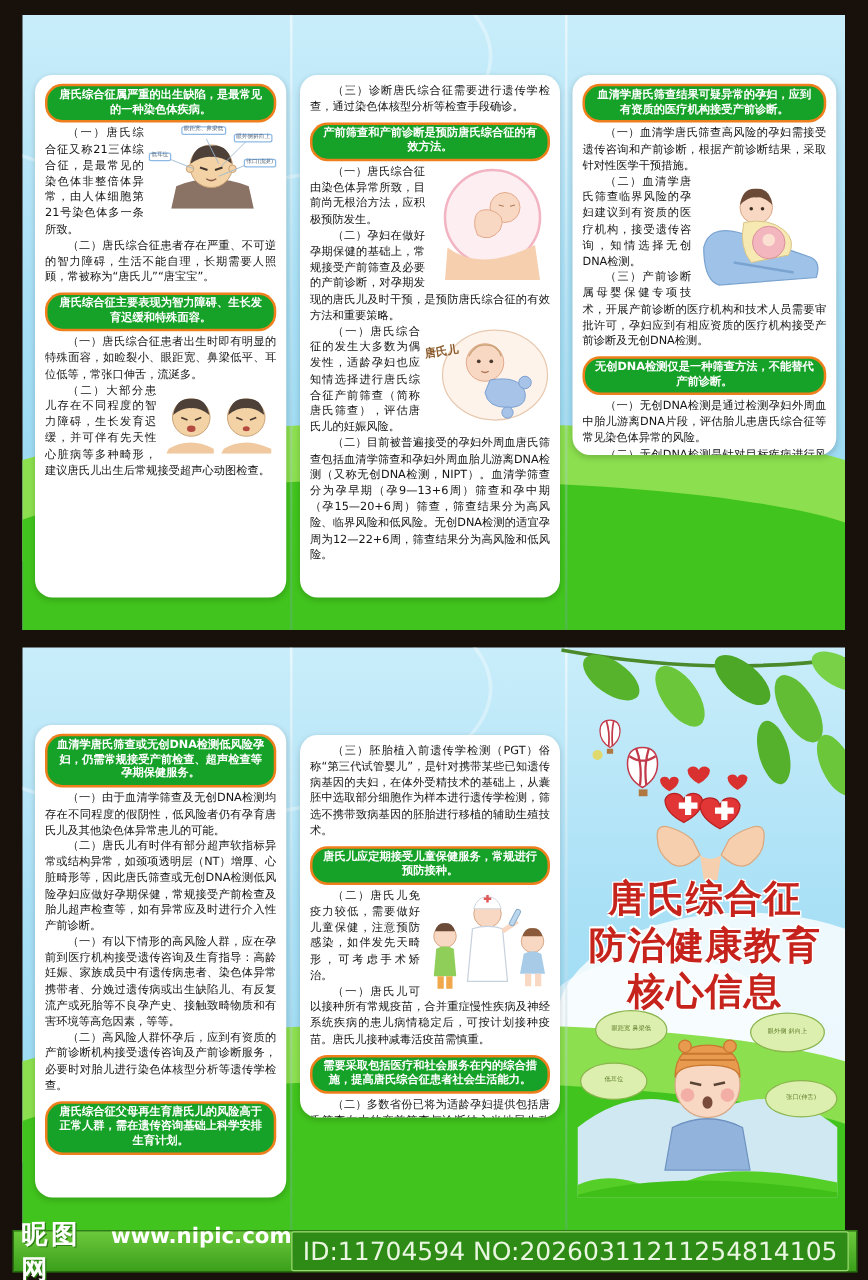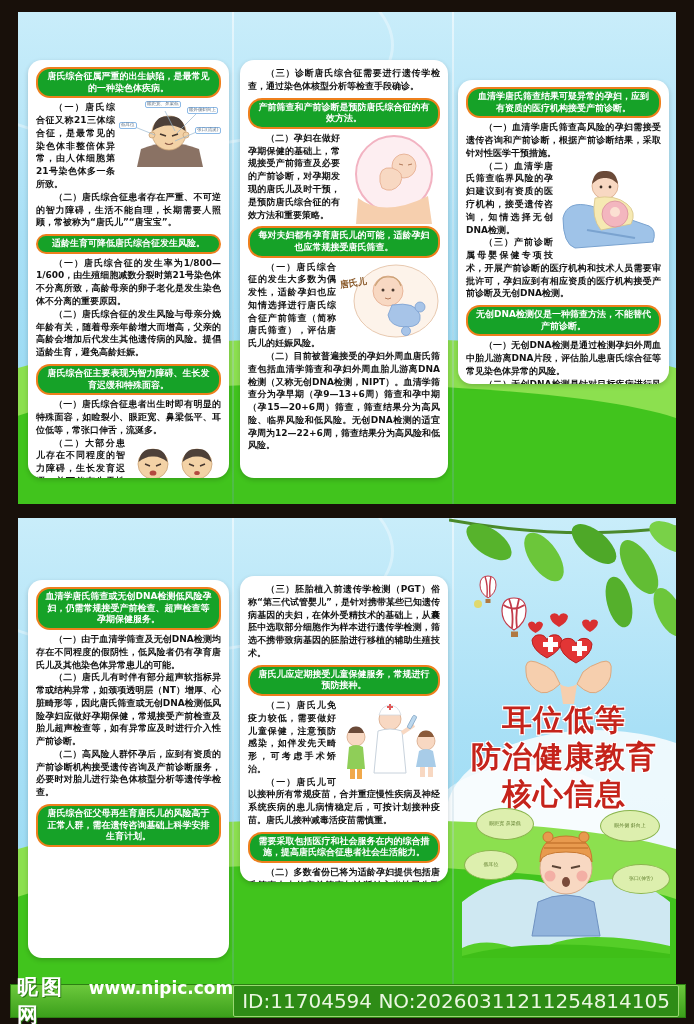--- a/index.html
+++ b/index.html
@@ -8,21 +8,21 @@
   #sheet-top{top:12px;height:492px;}
   #sheet-bottom{top:518px;height:467px;}
   .sky-streak{position:absolute;border:3px solid rgba(255,255,255,.35);border-radius:50%;width:460px;height:200px;top:-70px;left:-90px;pointer-events:none;}
   .grass-light{position:absolute;left:-40px;right:-40px;bottom:55px;height:110px;background:#8ce04f;border-radius:50% 50% 0 0/60px;}
   .grass-main{position:absolute;left:-30px;right:-30px;bottom:-30px;height:150px;background:#41c41d;border-radius:45% 55% 0 0/55px;}
   .fold{position:absolute;top:0;bottom:0;width:2px;background:linear-gradient(180deg,rgba(255,255,255,.55),rgba(110,160,185,.25));}
   .panel{position:absolute;background:#fff;border-radius:14px;box-shadow:0 2px 5px rgba(0,0,0,.18);padding:7px 8px;box-sizing:border-box;overflow:hidden;}
   .sec-header{margin:5px 0 3px;background:#ee7f1c;border-radius:14px;padding:2px;}
   .section:first-child .sec-header{margin-top:0;}
   .sec-header-inner{background:#16a228;border-radius:12px;color:#fff;font-weight:bold;font-size:9px;line-height:1.3;text-align:center;padding:2px 7px;}
-  .para{margin:0;font-size:9px;line-height:1.42;color:#141414;font-weight:700;text-align:justify;text-indent:2em;}
+  .para{margin:0;font-size:9px;line-height:1.42;color:#141414;font-weight:400;text-align:justify;text-indent:2em;}
   .ill-r{float:right;margin:0 0 2px 4px;position:relative;}
   .callout{position:absolute;background:#fff;border:1px solid #8cb9e6;border-radius:2px;font-size:4.5px;line-height:1.1;color:#5a6b7d;padding:0 1px;white-space:nowrap;}
   .hand-label{position:absolute;font-size:9px;color:#8a5a2a;font-weight:bold;transform:rotate(-8deg);line-height:1.05;}
   
   .cover-title{position:absolute;left:436px;top:183px;width:220px;text-align:center;color:#c5231b;font-weight:bold;font-size:30px;line-height:37px;letter-spacing:1px;text-shadow:1px 1px 0 #fff,-1px -1px 0 #fff,1px -1px 0 #fff,-1px 1px 0 #fff;}
   .bubble{position:absolute;background:#ddefae;border:1.5px solid #8ab54e;border-radius:50%;font-size:5px;color:#5d7c2b;display:flex;align-items:center;justify-content:center;text-align:center;line-height:1.1;padding:2px;}
   .cloud{position:absolute;background:rgba(255,255,255,.8);border-radius:50%;}
   
   #wm-bar{position:absolute;left:10px;right:8px;top:984px;height:34px;background:linear-gradient(180deg,#6cc93c,#3b9f1b);border:1px solid #2c7f12;display:flex;align-items:center;justify-content:space-between;padding:0 6px;box-sizing:border-box;}
   #wm-left{display:flex;align-items:baseline;gap:20px;color:#fff;}
@@ -64,29 +64,20 @@
           <span class="callout" style="left:68px;top:6px;">眼外侧斜向上</span>
           <span class="callout" style="left:0px;top:21px;">低耳位</span>
           <span class="callout" style="left:76px;top:26px;">张口(流涎)</span>
         </div>
         <p class="para">（一）唐氏综合征又称21三体综合征，是最常见的染色体非整倍体异常，由人体细胞第21号染色体多一条所致。</p>
         <p class="para">（二）唐氏综合征患者存在严重、不可逆的智力障碍，生活不能自理，长期需要人照顾，常被称为“唐氏儿”“唐宝宝”。</p>
       </div>
     </div>
     <div class="section">
       <div class="sec-header">
-          <div class="sec-header-inner">适龄生育可降低唐氏综合征发生风险。</div>
-        </div>
-      <div class="sec-body">
-        <p class="para">（一）唐氏综合征的发生率为1/800—1/600，由生殖细胞减数分裂时第21号染色体不分离所致，高龄母亲的卵子老化是发生染色体不分离的重要原因。</p>
-        <p class="para">（二）唐氏综合征的发生风险与母亲分娩年龄有关，随着母亲年龄增大而增高，父亲的高龄会增加后代发生其他遗传病的风险。提倡适龄生育，避免高龄妊娠。</p>
-      </div>
-    </div>
-    <div class="section">
-      <div class="sec-header">
           <div class="sec-header-inner">唐氏综合征主要表现为智力障碍、生长发育迟缓和特殊面容。</div>
         </div>
       <div class="sec-body">
         <p class="para">（一）唐氏综合征患者出生时即有明显的特殊面容，如睑裂小、眼距宽、鼻梁低平、耳位低等，常张口伸舌，流涎多。</p>
         <div class="ill-r" style="width:92px;height:56px;">
           <svg width="92" height="56" viewBox="0 0 92 56">
             <path d="M6 52 Q23 42 42 52 L42 56 L4 56 Z" fill="#f0c9a0"></path>
             <path d="M50 52 Q67 42 88 52 L88 56 L48 56 Z" fill="#f0c9a0"></path>
             <circle cx="24" cy="27" r="15" fill="#f3d2a6" stroke="#caa377" stroke-width="0.8"></circle>
             <path d="M9.5 25 Q12 11 24 12 Q36 11 38.5 25 Q31 19 24 19.5 Q17 19 9.5 25Z" fill="#4d4039"></path>
@@ -112,27 +103,25 @@
       <div class="sec-body">
         <div class="ill-r" style="width:96px;height:92px;">
           <svg width="96" height="92" viewBox="0 0 96 92">
             <circle cx="50" cy="42" r="38" fill="#fdeef1" stroke="#f2b3c2" stroke-width="2"></circle>
             <path d="M14 66 Q40 86 84 64 L88 92 L12 92 Z" fill="#f6cfae"></path>
             <circle cx="60" cy="34" r="12" fill="#f8d8c2" stroke="#e3a98c" stroke-width="0.8"></circle>
             <path d="M36 50 Q34 34 48 36 Q62 40 56 52 Q48 62 38 56 Z" fill="#f8d8c2" stroke="#e3a98c" stroke-width="0.8"></path>
             <path d="M55 32 L59 33 M64 33 L68 32" stroke="#b07858" stroke-width="1"></path>
           </svg>
         </div>
+        <p class="para">（一）唐氏综合征由染色体异常所致，目前尚无根治方法，应积极预防发生。</p>
         <p class="para">（二）孕妇在做好孕期保健的基础上，常规接受产前筛查及必要的产前诊断，对孕期发现的唐氏儿及时干预，是预防唐氏综合征的有效方法和重要策略。</p>
       </div>
     </div>
     <div class="section">
-      <div class="sec-header">
-          <div class="sec-header-inner">每对夫妇都有孕育唐氏儿的可能，适龄孕妇也应常规接受唐氏筛查。</div>
-        </div>
       <div class="sec-body">
         <div class="ill-r" style="width:100px;height:78px;">
           <svg width="100" height="78" viewBox="0 0 100 78">
             <ellipse cx="56" cy="40" rx="42" ry="36" fill="#fdf3ea" stroke="#e8c9b0" stroke-width="1"></ellipse>
             <circle cx="48" cy="30" r="15" fill="#f8d8c2" stroke="#e3a98c" stroke-width="0.8"></circle>
             <path d="M35 25 Q40 15 48 16 Q58 15 61 25" fill="none" stroke="#caa377" stroke-width="1.2"></path>
             <circle cx="43" cy="29" r="1.5" fill="#4a3a30"></circle>
             <circle cx="53" cy="29" r="1.5" fill="#4a3a30"></circle>
             <path d="M45 37 Q48 39 51 37" stroke="#b07858" stroke-width="1" fill="none"></path>
             <path d="M52 44 Q76 40 80 54 Q82 66 66 66 Q50 66 48 54 Z" fill="#a7c4e8" stroke="#7b9fd0" stroke-width="0.8"></path>
@@ -140,21 +129,21 @@
             <circle cx="66" cy="70" r="4.5" fill="#a7c4e8" stroke="#7b9fd0" stroke-width="0.8"></circle>
           </svg>
           <span class="hand-label" style="left:0px;top:18px;">唐氏儿</span>
         </div>
         <p class="para">（一）唐氏综合征的发生大多数为偶发性，适龄孕妇也应知情选择进行唐氏综合征产前筛查（简称唐氏筛查），评估唐氏儿的妊娠风险。</p>
         <p class="para">（二）目前被普遍接受的孕妇外周血唐氏筛查包括血清学筛查和孕妇外周血胎儿游离DNA检测（又称无创DNA检测，NIPT）。血清学筛查分为孕早期（孕9—13+6周）筛查和孕中期（孕15—20+6周）筛查，筛查结果分为高风险、临界风险和低风险。无创DNA检测的适宜孕周为12—22+6周，筛查结果分为高风险和低风险。</p>
       </div>
     </div>
   </div>
 
-  <div class="panel" style="left:440px;top:48px;width:211px;height:304px;margin-top:20px;">
+  <div class="panel" style="left:440px;top:48px;width:211px;height:304px;">
     <div class="section">
       <div class="sec-header">
           <div class="sec-header-inner">血清学唐氏筛查结果可疑异常的孕妇，应到有资质的医疗机构接受产前诊断。</div>
         </div>
       <div class="sec-body">
         <p class="para">（一）血清学唐氏筛查高风险的孕妇需接受遗传咨询和产前诊断，根据产前诊断结果，采取针对性医学干预措施。</p>
         <div class="ill-r" style="width:104px;height:92px;">
           <svg width="104" height="92" viewBox="0 0 104 92">
             <path d="M6 58 Q10 40 34 46 L92 66 Q100 70 96 82 L18 88 Q6 84 6 58Z" fill="#9fc3e8" stroke="#7aa3d0" stroke-width="1"></path>
             <circle cx="48" cy="26" r="13" fill="#f8d8c2" stroke="#d8a888" stroke-width="0.8"></circle>
@@ -217,32 +206,33 @@
       <div class="sec-header">
           <div class="sec-header-inner">血清学唐氏筛查或无创DNA检测低风险孕妇，仍需常规接受产前检查、超声检查等孕期保健服务。</div>
         </div>
       <div class="sec-body">
         <p class="para">（一）由于血清学筛查及无创DNA检测均存在不同程度的假阴性，低风险者仍有孕育唐氏儿及其他染色体异常患儿的可能。</p>
         <p class="para">（二）唐氏儿有时伴有部分超声软指标异常或结构异常，如颈项透明层（NT）增厚、心脏畸形等，因此唐氏筛查或无创DNA检测低风险孕妇应做好孕期保健，常规接受产前检查及胎儿超声检查等，如有异常应及时进行介入性产前诊断。</p>
       </div>
     </div>
     <div class="section">
       <div class="sec-body">
+        <p class="para">（一）有以下情形的高风险人群，应在孕前到医疗机构接受遗传咨询及生育指导：高龄妊娠、家族成员中有遗传病患者、染色体异常携带者、分娩过遗传病或出生缺陷儿、有反复流产或死胎等不良孕产史、接触致畸物质和有害环境等高危因素，等等。</p>
         <p class="para">（二）高风险人群怀孕后，应到有资质的产前诊断机构接受遗传咨询及产前诊断服务，必要时对胎儿进行染色体核型分析等遗传学检查。</p>
       </div>
     </div>
     <div class="section">
       <div class="sec-header">
           <div class="sec-header-inner">唐氏综合征父母再生育唐氏儿的风险高于正常人群，需在遗传咨询基础上科学安排生育计划。</div>
         </div>
 
     </div>
   </div>
 
-  <div class="panel" style="left:222px;top:58px;width:208px;height:306px;">
+  <div class="panel" style="left:222px;top:70px;width:208px;height:306px;">
     <p class="para">（三）胚胎植入前遗传学检测（PGT）俗称“第三代试管婴儿”，是针对携带某些已知遗传病基因的夫妇，在体外受精技术的基础上，从囊胚中选取部分细胞作为样本进行遗传学检测，筛选不携带致病基因的胚胎进行移植的辅助生殖技术。</p>
     <div class="section" style="margin-top:5px;">
       <div class="sec-header">
           <div class="sec-header-inner">唐氏儿应定期接受儿童保健服务，常规进行预防接种。</div>
         </div>
       <div class="sec-body">
         <div class="ill-r" style="width:100px;height:84px;">
           <svg width="100" height="84" viewBox="0 0 100 84">
             <circle cx="50" cy="20" r="11" fill="#f8d8c2" stroke="#d8a888" stroke-width="0.8"></circle>
             <path d="M39 16 Q42 6 50 6.5 Q58 6 61 16 Z" fill="#fff" stroke="#d0d8e0" stroke-width="0.8"></path>
@@ -304,21 +294,21 @@
       <path d="M66 16 a4.5 4.5 0 0 1 8 0 a4.5 4.5 0 0 1 8 0 q0 5.5 -8 10 q-8 -4.5 -8 -10Z" fill="#d93030"></path>
       <path d="M16 34 a8 8 0 0 1 15 0 a8 8 0 0 1 15 0 q0 10 -15 18 q-15 -8 -15 -18Z" fill="#e23535" stroke="#b71f1f" stroke-width="1"></path>
       <path d="M44 38 a8.5 8.5 0 0 1 16 0 a8.5 8.5 0 0 1 16 0 q0 10.5 -16 19 q-16 -8.5 -16 -19Z" fill="#e23535" stroke="#b71f1f" stroke-width="1"></path>
       <path d="M27 36 h5 v-5 h5 v5 h5 v5 h-5 v5 h-5 v-5 h-5Z" fill="#fff"></path>
       <path d="M56 40 h5 v-5 h5 v5 h5 v5 h-5 v5 h-5 v-5 h-5Z" fill="#fff"></path>
       <path d="M10 66 Q8 52 20 56 Q32 60 38 66 L44 78 Q30 92 20 84 Q10 76 10 66Z" fill="#f6cfae" stroke="#dca87e" stroke-width="1"></path>
       <path d="M95 66 Q97 52 85 56 Q73 60 67 66 L61 78 Q75 92 85 84 Q95 76 95 66Z" fill="#f6cfae" stroke="#dca87e" stroke-width="1"></path>
       <path d="M44 78 Q52 84 61 78 L58 98 L47 98 Z" fill="#f6cfae"></path>
     </svg>
     <div class="cover-title">
-      <div>耳位低等</div>
+      <div>唐氏综合征</div>
       <div>防治健康教育</div>
       <div>核心信息</div>
     </div>
     <div style="position:absolute;left:444px;top:288px;width:208px;height:152px;">
       <svg width="208" height="152" viewBox="0 0 208 152">
         <path d="M0 96 Q50 56 104 86 Q160 56 208 96 L208 152 L0 152Z" fill="#cfe8f2"></path>
         <circle cx="104" cy="62" r="26" fill="#f8d8c2" stroke="#d8a888" stroke-width="1"></circle>
         <path d="M78 56 Q78 30 104 30 Q130 30 130 56 Q128 46 104 46 Q80 46 78 56Z" fill="#e89a4e" stroke="#c87830" stroke-width="1"></path>
         <path d="M82 42 L126 42 M84 37 L124 37" stroke="#c87830" stroke-width="1.5"></path>
         <circle cx="86" cy="31" r="5" fill="#e89a4e" stroke="#c87830" stroke-width="1"></circle>

